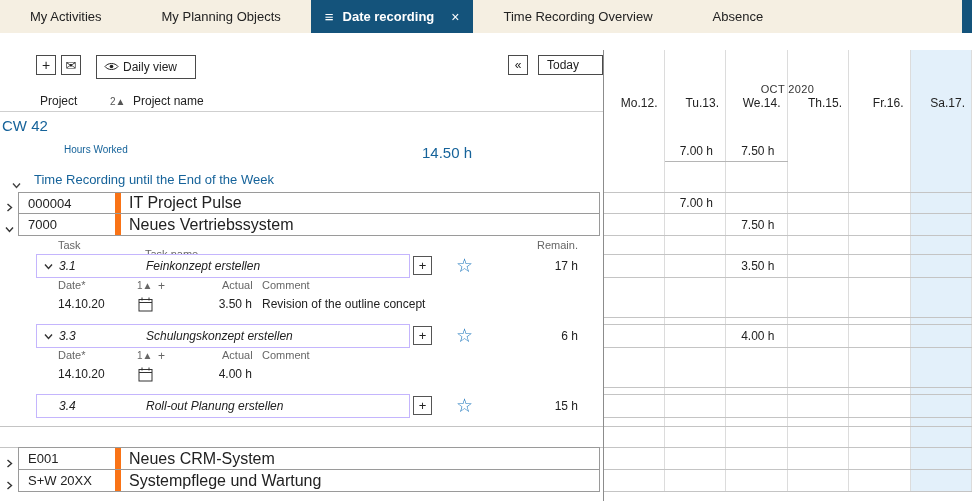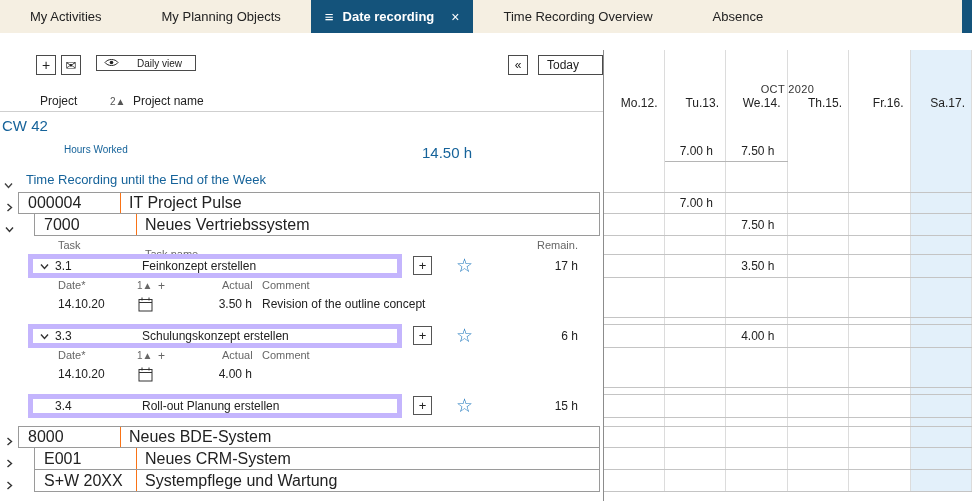--- a/index.html
+++ b/index.html
@@ -29,56 +29,56 @@
   .row.bt.bb>.rr{box-shadow:inset 0 1px 0 #c4c4c4, inset 0 -1px 0 #c4c4c4;}
   .dc{flex:1;display:flex;align-items:center;justify-content:flex-end;padding-right:13px;font-size:12px;color:#222;}
   .dc.ul{box-shadow:inset 0 -1px 0 #b5b5b5;}
 
   
   .rowA{height:79px;}
   .rowA .rl{box-shadow:inset 0 -1px 0 #cfcfcf;}
   .tbtn{position:absolute;top:22px;height:20px;border:1px solid #4a4a4a;background:#fff;display:flex;align-items:center;justify-content:center;font-size:14px;cursor:pointer;}
   .btn-add{left:36px;width:20px;}
   .btn-mail{left:61px;width:20px;font-size:13px;}
-  .viewsel{position:absolute;left:96px;top:22px;width:100px;height:16px;border:1px solid #4a4a4a;background:#fff;display:flex;align-items:center;gap:18px;padding:0 7px;font-size:10px;cursor:pointer;}
+  .viewsel{position:absolute;left:96px;top:22px;width:100px;height:24px;border:1px solid #4a4a4a;background:#fff;display:flex;align-items:center;gap:4px;padding:0 7px;font-size:12px;cursor:pointer;}
   .btn-prev{left:508px;width:20px;font-size:12px;}
   .btn-today{left:538px;width:65px;font-size:12px;justify-content:flex-start;padding-left:8px;}
   .colhdr-project{position:absolute;left:40px;bottom:4px;font-size:12px;cursor:pointer;}
   .colhdr-sort{position:absolute;left:110px;bottom:5px;font-size:10px;color:#555;cursor:pointer;}
   .colhdr-name{position:absolute;left:133px;bottom:4px;font-size:12px;cursor:pointer;}
   .month{position:absolute;left:0;right:0;bottom:17px;text-align:center;font-size:11px;color:#333;letter-spacing:.4px;}
   .daysrow{position:absolute;left:0;right:0;bottom:0;height:18px;display:flex;}
   .daysrow .dc{padding-right:7px;}
 
   
   .cwrow{height:28px;}
   .cwlabel{position:absolute;left:2px;top:5px;font-size:15px;color:#16639a;}
   .hwrow{height:28px;}
   .hwlabel{position:absolute;left:64px;top:4px;font-size:10px;color:#16639a;}
   .hwtotal{position:absolute;left:380px;top:4px;width:92px;text-align:right;font-size:15px;color:#16639a;}
   .hwcells{position:absolute;left:0;right:0;top:0;height:22px;display:flex;}
-  .secrow{height:24px;}
+  .secrow{height:24px;margin-left:8px;}
   .sec-chev{position:absolute;left:4px;top:8px;cursor:pointer;}
   .seclabel{position:absolute;left:26px;top:4px;font-size:13px;color:#16639a;}
 
   
   .prow{height:22px;}
   .parrow{position:absolute;left:5px;top:6px;cursor:pointer;}
   .pbox{position:absolute;left:18px;right:3px;top:0;bottom:0;border:1px solid #9a9a9a;display:flex;background:#fff;}
-  .prow.stack .pbox{top:-1px;margin-left:16px;}
-  .pid{width:102px;border-right:1px solid #f97316;display:flex;align-items:center;padding-left:9px;font-size:16px;}
+  .prow.stack .pbox{top:-1px;}
+  .pid{width:102px;border-right:6px solid #f97316;display:flex;align-items:center;padding-left:9px;font-size:13px;}
   .pname{flex:1;display:flex;align-items:center;padding-left:8px;font-size:16px;}
 
   
   .throw{height:18px;}
   .th-task{position:absolute;left:58px;top:3px;font-size:11px;color:#666;}
   .th-name{position:absolute;left:145px;top:12px;font-size:11px;color:#666;}
   .th-remain{position:absolute;right:25px;top:3px;font-size:11px;color:#666;}
   .trow{height:24px;}
-  .tbox{position:absolute;left:28px;width:374px;top:0;bottom:0;border:5px solid #c4b5fd;background:#fff;display:flex;align-items:center;}
+  .tbox{position:absolute;left:36px;width:374px;top:0;bottom:0;border:1px solid #c4b5fd;background:#fff;display:flex;align-items:center;font-style:italic;}
   .tbox .chevcell{width:22px;display:flex;justify-content:center;cursor:pointer;}
   .tid{width:87px;font-size:12px;}
   .tname{flex:1;font-size:12px;}
   .tplus{position:absolute;left:413px;top:2px;width:19px;height:19px;border:1px solid #555;background:#fff;display:flex;align-items:center;justify-content:center;font-size:13px;cursor:pointer;}
   .tstar{position:absolute;left:456px;top:0;font-size:19px;line-height:24px;color:#1b75bc;cursor:pointer;}
   .tremain{position:absolute;right:25px;top:5px;font-size:12px;}
 
   
   .ehrow{height:15px;}
   .eh-date{position:absolute;left:58px;top:1px;font-size:11px;color:#666;}
@@ -363,29 +363,20 @@
         <div class="tplus">+</div>
         <span class="tstar">☆</span>
         <span class="tremain">15 h</span>
       </div>
       <div class="rr"></div>
     </div>
 
     <div class="gap8"></div>
 
     <div class="row prow bt bb">
-      <div class="rl">
-        <span class="parrow"><svg width="9" height="9" viewBox="0 0 9 9">
-              <path d="M2.5 1 L6.5 4.5 L2.5 8" fill="none" stroke="#333" stroke-width="1.4"></path>
-            </svg></span>
-        <div class="pbox">
-          <span class="pid">8000</span>
-          <span class="pname">Neues BDE-System</span>
-        </div>
-      </div>
       <div class="rr"></div>
     </div>
 
     <div class="row prow stack bb">
       <div class="rl">
         <span class="parrow"><svg width="9" height="9" viewBox="0 0 9 9">
               <path d="M2.5 1 L6.5 4.5 L2.5 8" fill="none" stroke="#333" stroke-width="1.4"></path>
             </svg></span>
         <div class="pbox">
           <span class="pid">E001</span>

